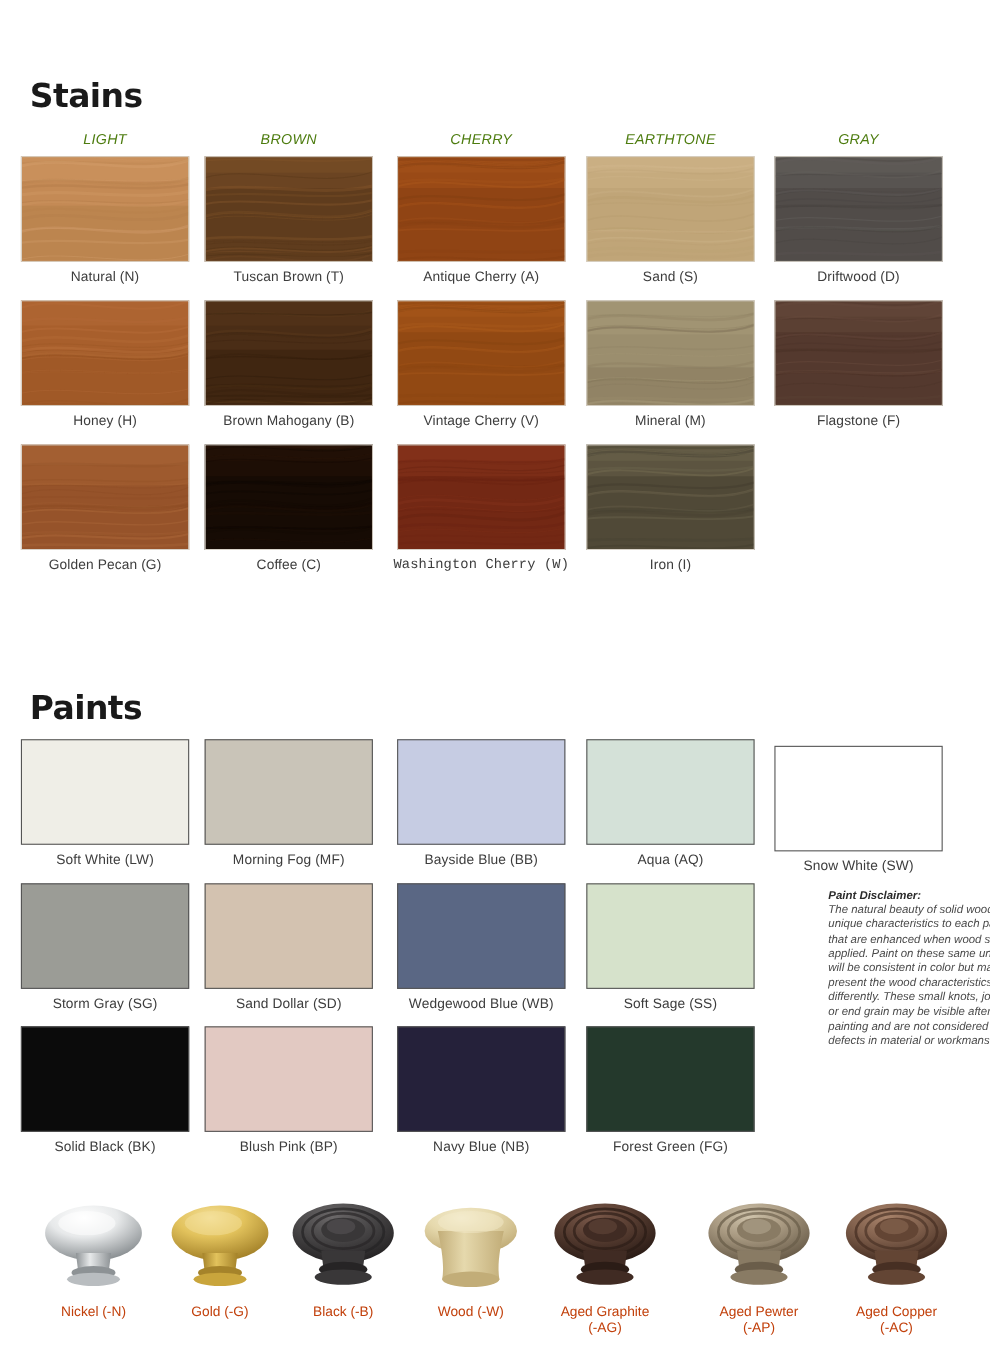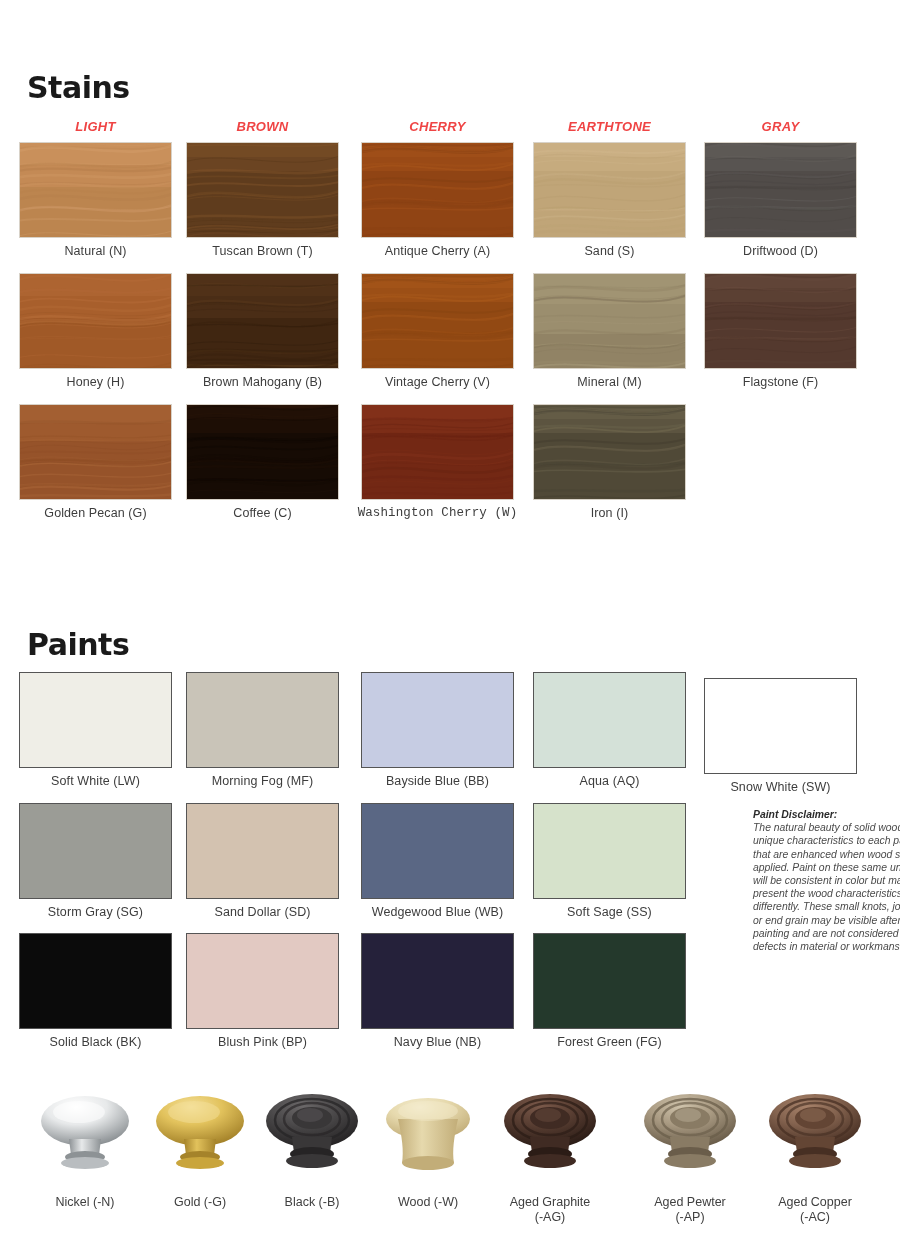--- a/index.html
+++ b/index.html
@@ -27,23 +27,23 @@
 
   
   .grid { position: absolute; left: 0; top: 0; width: 900px; }
 
   .cell { position: absolute; }
 
   .cat-label {
     position: absolute;
     text-align: center;
     font-style: italic;
-    font-weight: bold;
+    font-weight: normal;
     font-size: 13px;
-    color: #ef4444;
+    color: #4d7c0f;
     letter-spacing: 0.3px;
     white-space: nowrap;
   }
 
   .swatch {
     width: 153px; height: 96px;
     background-color: #ccc;
     position: relative;
     overflow: hidden;
   }
@@ -82,23 +82,23 @@
     color: #2b2b2b;
     display: block;
   }
 
   
   #knob-row { position: absolute; left: 0; top: 1085px; width: 900px; height: 160px; }
   .knob-cell { position: absolute; width: 120px; text-align: center; }
   .knob-art { width: 120px; height: 92px; position: relative; margin: 0 auto; }
   .knob-label {
     font-size: 12.5px;
-    color: #404040;
+    color: #c2410c;
     line-height: 15px;
-    margin-top: 18px;
+    margin-top: 8px;
     white-space: pre-line;
   }
 </style>
 </head>
 <body>
 
 <h1 class="section-title" id="stains-title">Stains</h1>
 
 <div class="grid" id="stain-categories">
     <div class="cat-label" style="left: 19px; top: 119px; width: 153px;">LIGHT</div>

